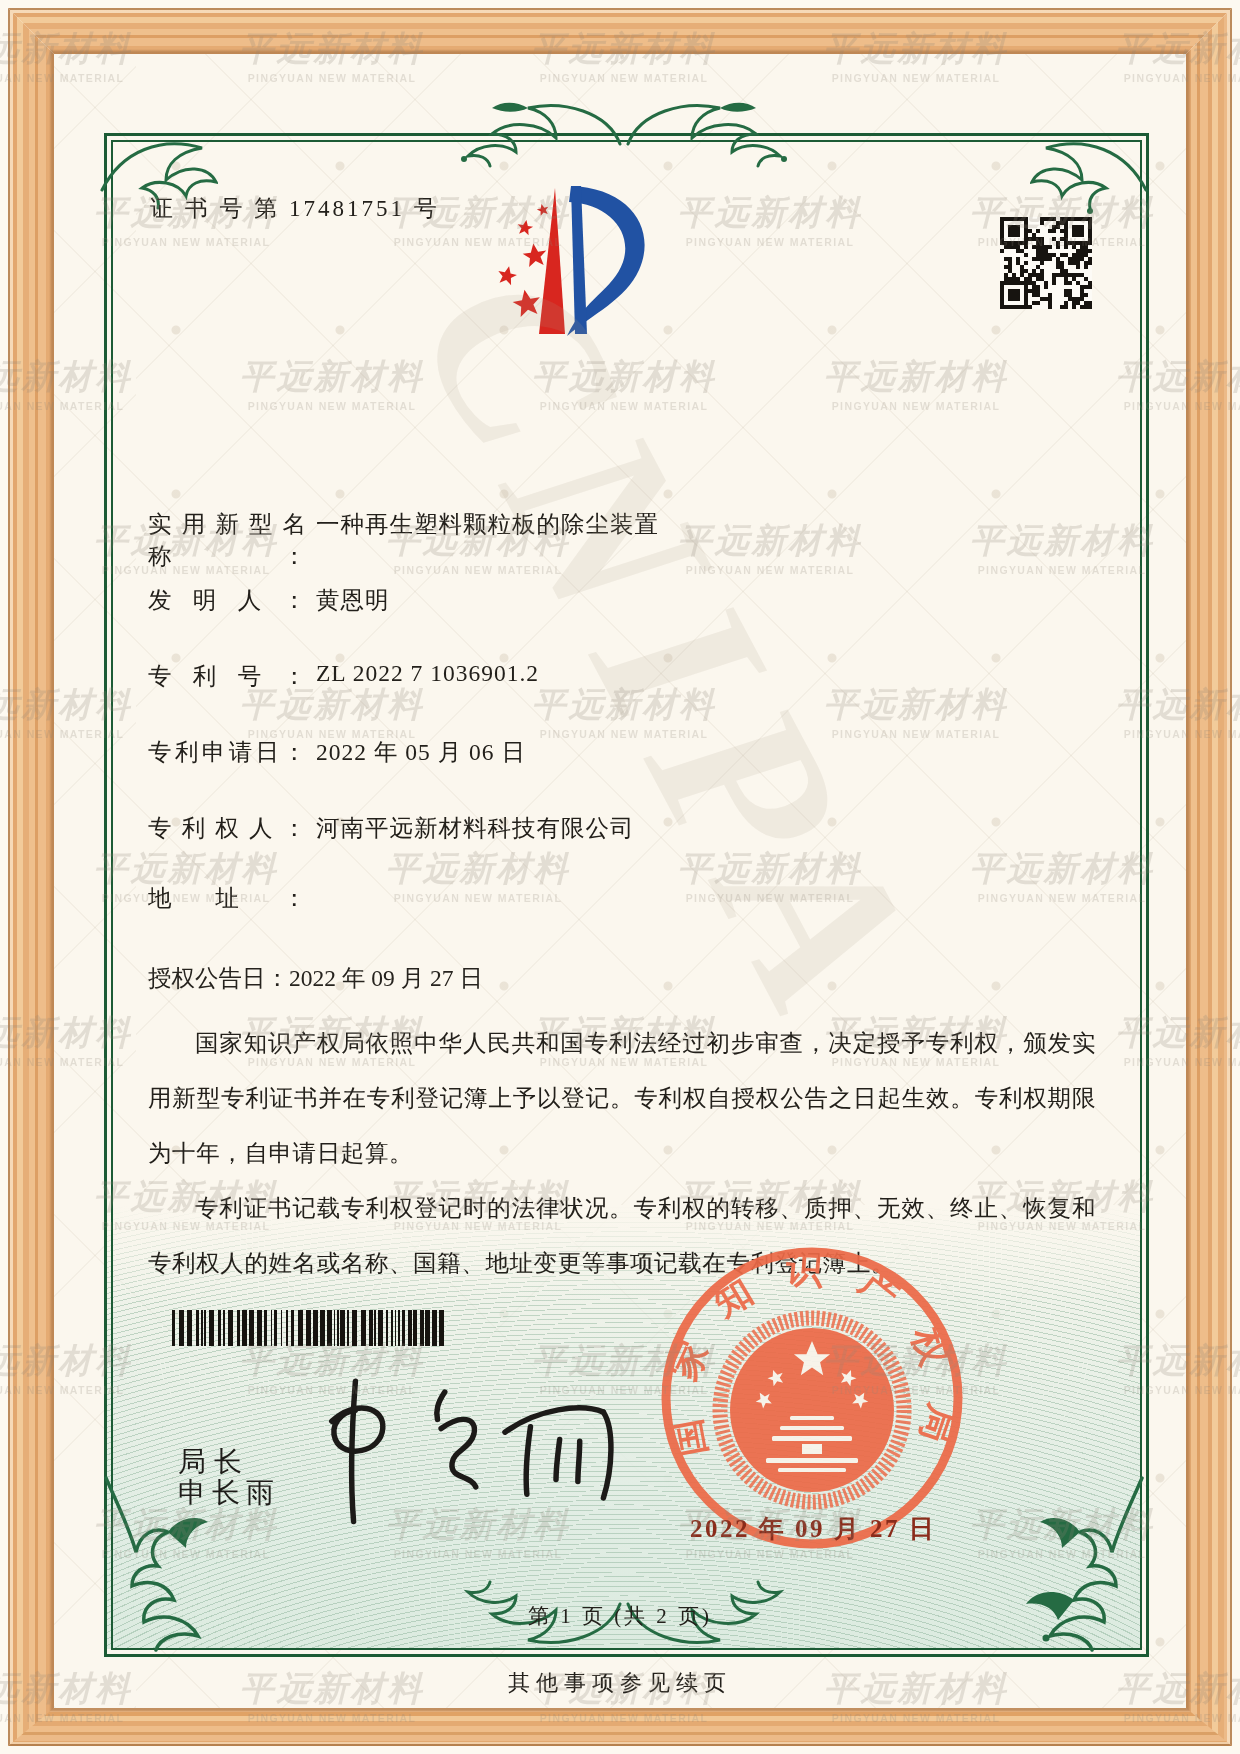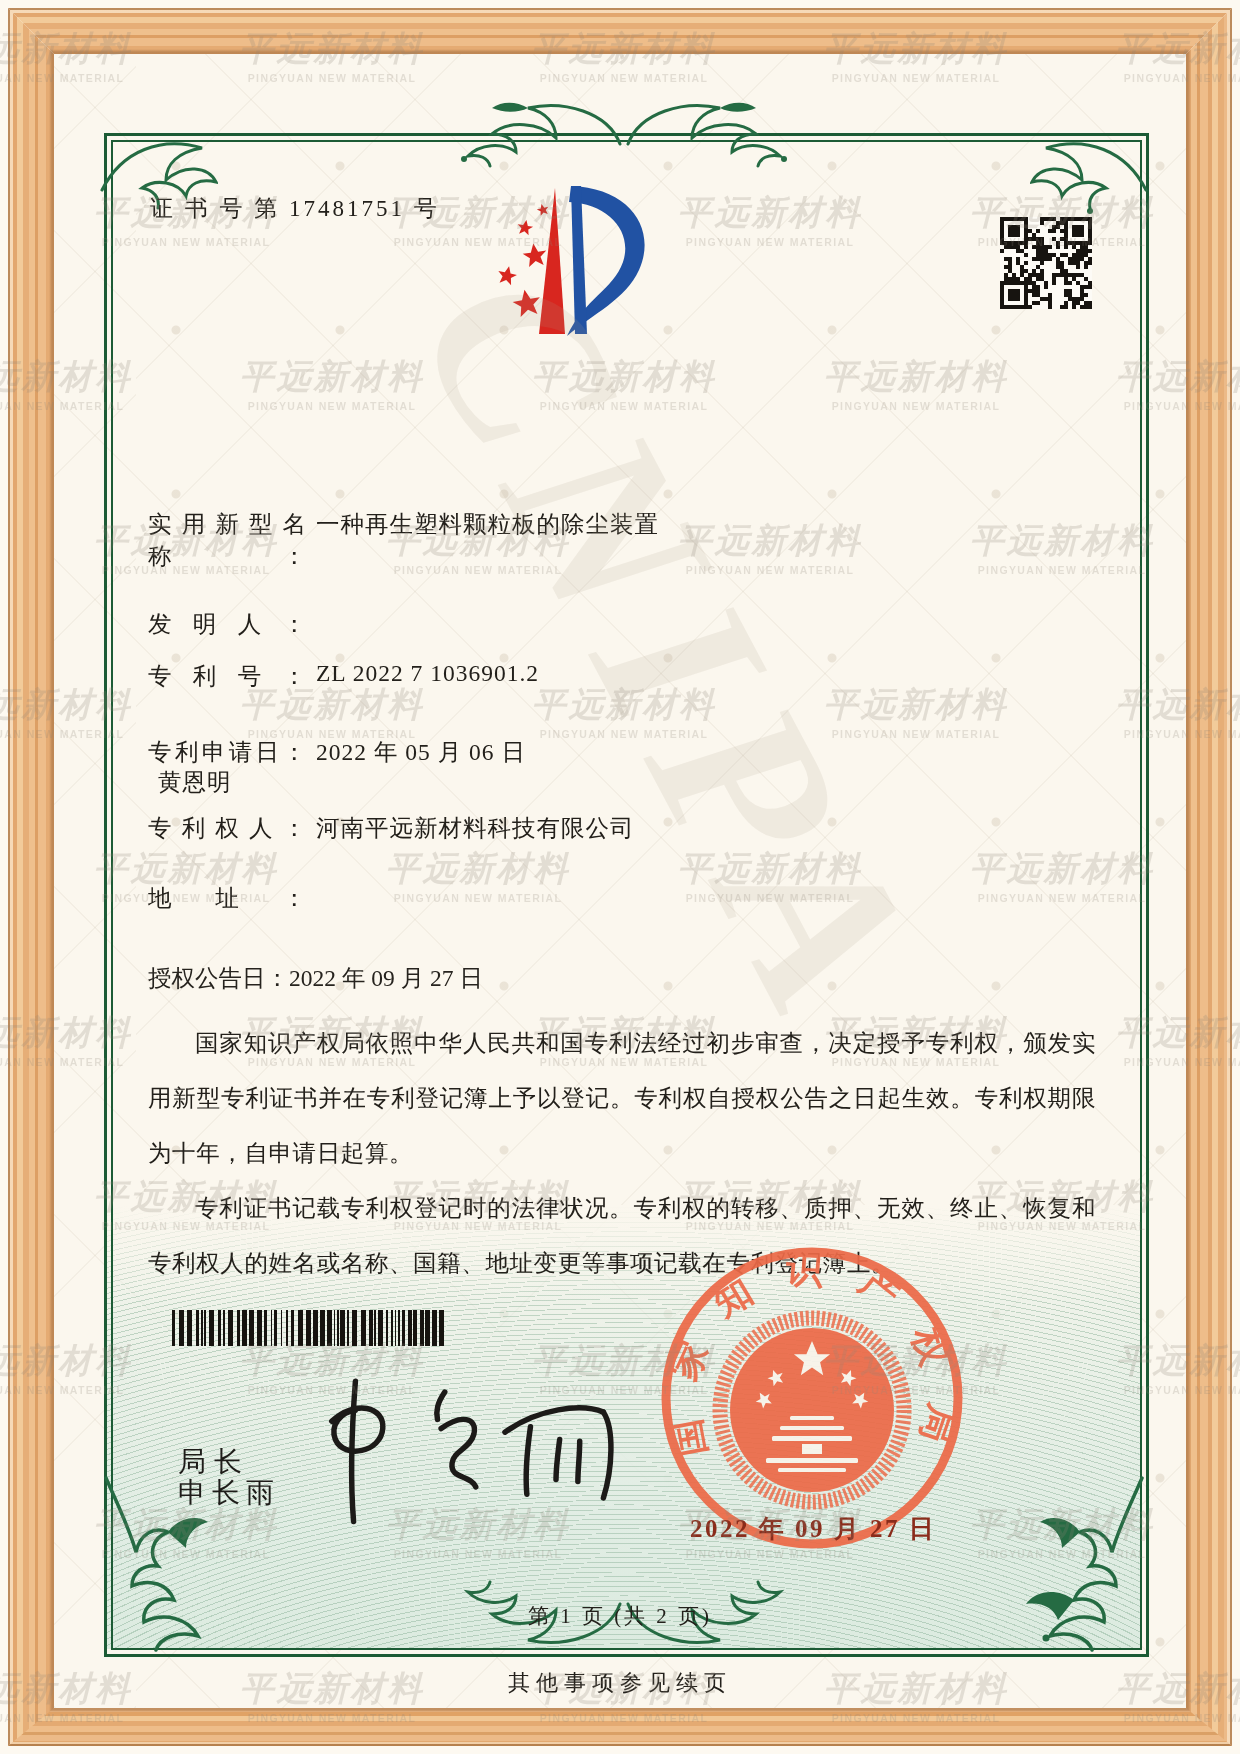--- a/index.html
+++ b/index.html
@@ -52,21 +52,21 @@
   .logo{position:absolute;left:487px;top:178px;width:172px;height:188px;}
   .qr{position:absolute;left:1000px;top:217px;width:92px;height:92px;background:#fdfbf6;}
   .qr i{position:absolute;width:4px;height:4px;background:#171410;}
   .qr-f{position:absolute;width:28px;height:28px;border:4px solid #171410;box-sizing:border-box;}
   .qr-f::after{content:"";position:absolute;inset:4px;background:#171410;}
   .cert-title{position:absolute;left:0;right:0;top:330px;text-align:center;font-size:47px;font-weight:bold;
     letter-spacing:9px;color:#191613;}
   .field{position:absolute;left:148px;display:flex;font-size:23.5px;color:#23201b;}
   .field .lbl{width:158px;flex:0 0 158px;text-align:justify;text-align-last:justify;letter-spacing:0;}
   .field .val{margin-left:10px;letter-spacing:1px;}
-  .f0{top:508px;} .f1{top:608px;flex-direction:column;} .f2{top:660px;} .f3{top:736px;} .f4{top:812px;}
+  .f0{top:508px;} .f1{top:584px;} .f2{top:660px;} .f3{top:736px;} .f4{top:812px;}
   .f5{top:882px;} .f5 .val{max-width:700px;line-height:40px;}
   .grant{position:absolute;left:148px;top:962px;width:950px;font-size:23.5px;}
   .grant .pair2{position:absolute;left:460px;top:0;}
   .paras{position:absolute;left:148px;top:1016px;width:948px;font-size:23.5px;line-height:55px;
     text-align:justify;letter-spacing:.6px;color:#23201b;}
   .paras p{margin:0;text-indent:2em;}
   .barcode{position:absolute;left:172px;top:1310px;width:278px;height:36px;}
   .barcode i{position:absolute;top:0;bottom:0;background:#16130f;}
   .director-label{position:absolute;left:178px;top:1420px;font-size:28px;letter-spacing:8px;
     font-family:"Liberation Sans","DejaVu Sans",sans-serif;color:#1e1c19;margin-top:23px;}

